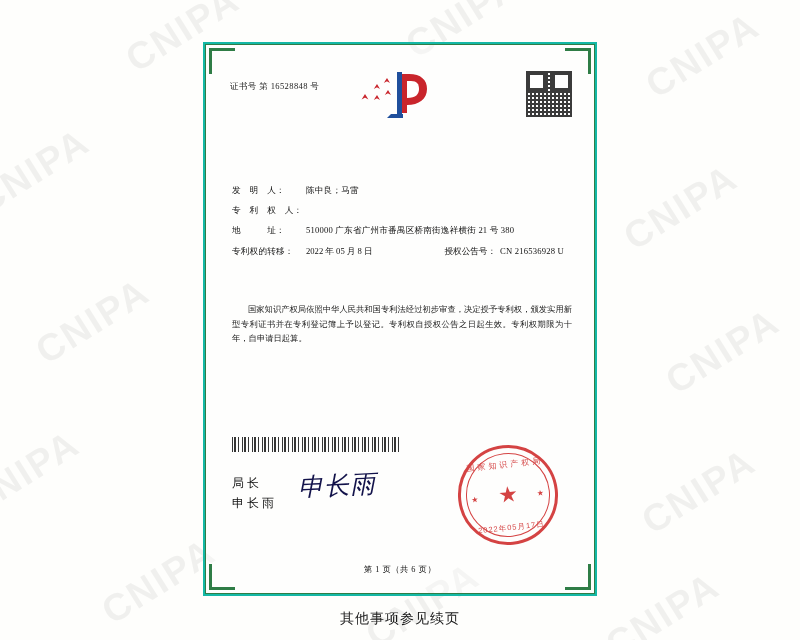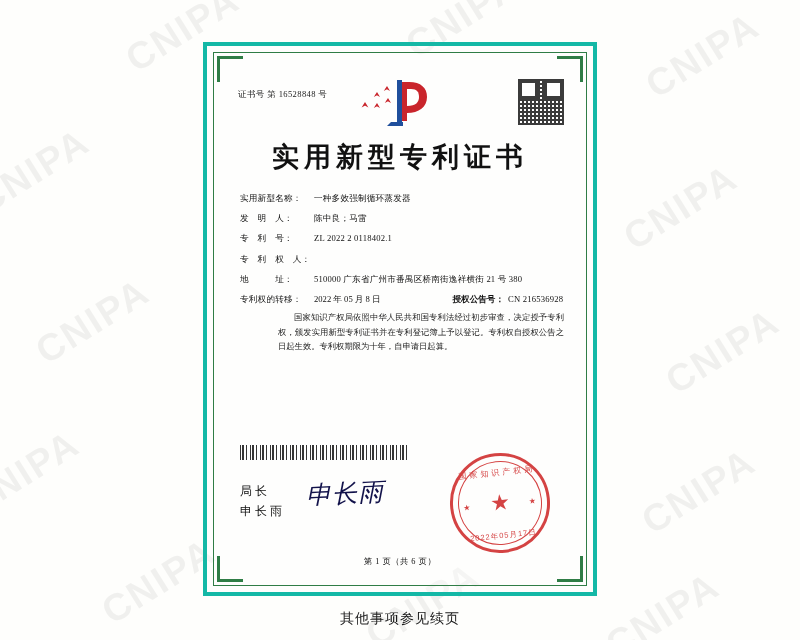--- a/index.html
+++ b/index.html
@@ -32,23 +32,22 @@
     user-select: none;
   }
 
   
   #cert {
     position: absolute;
     left: 203px;
     top: 42px;
     width: 394px;
     height: 554px;
-    border: 4px solid #14b8a6;
+    border: 2px solid #14b8a6;
     background: rgba(255,255,255,0.35);
-    padding: 6px;
   }
   #cert-inner {
     width: 100%;
     height: 100%;
     border: 1px solid #2f7d46;
     position: relative;
   }
 
   
   .corner {
@@ -139,37 +138,35 @@
     letter-spacing: 0.2px;
     white-space: nowrap;
     overflow: hidden;
   }
   .field.two-col { }
   .field.two-col .lbl2 {
     flex: 0 0 76px;
     text-align: right;
     padding-right: 4px;
     white-space: nowrap;
-    font-weight: bold;
   }
   .field.two-col .val2 {
     flex: 0 0 118px;
     white-space: nowrap;
   }
 
   
   #body-text {
     position: absolute;
     left: 26px; right: 22px;
     top: 258px;
     font-size: 8.3px;
     line-height: 1.75;
     color: #1b1b1b;
     text-align: justify;
-    margin-left: 38px;
   }
   #body-text p { margin: 0 0 9px 0; text-indent: 16px; }
 
   
   #barcode {
     position: absolute;
     left: 26px;
     top: 392px;
     width: 168px;
     height: 15px;
@@ -310,38 +307,29 @@
             <polygon points="30,10 33,15 28,12.2 31.7,12.2 26.8,15"></polygon>
             <polygon points="31,22 34,27 29,24.2 32.7,24.2 27.8,27"></polygon>
           </g>
           <path d="M42 6 L52 6 C64 6 70 12 70 21 C70 31 62 37 50 37 L50 45 L42 45 Z" fill="#c9252c"></path>
           <path d="M50 13 L54 13 C60 13 62 16 62 21 C62 26 59 30 50 30 Z" fill="#fff"></path>
           <path d="M40 4 L45 4 L45 50 L40 50 Z" fill="#1f4f9c"></path>
           <path d="M30 50 L46 50 L46 46 L34 46 Z" fill="#1f4f9c"></path>
         </svg>
       </div>
 
-      <div id="title">实用新型专利证书</div>
 
       <div id="fields">
 
-        <div class="field">
-          <span class="lbl">实用新型名称：</span>
-          <span class="val">一种多效强制循环蒸发器</span>
-        </div>
 
         <div class="field">
           <span class="lbl">发　明　人：</span>
           <span class="val">陈中良；马雷</span>
         </div>
 
-        <div class="field">
-          <span class="lbl">专　利　号：</span>
-          <span class="val">ZL 2022 2 0118402.1</span>
-        </div>
 
 
         <div class="field">
           <span class="lbl">专　利　权　人：</span>
         </div>
 
         <div class="field">
           <span class="lbl">地　　　址：</span>
           <span class="val">510000 广东省广州市番禺区桥南街逸祥横街 21 号 380</span>
         </div>

